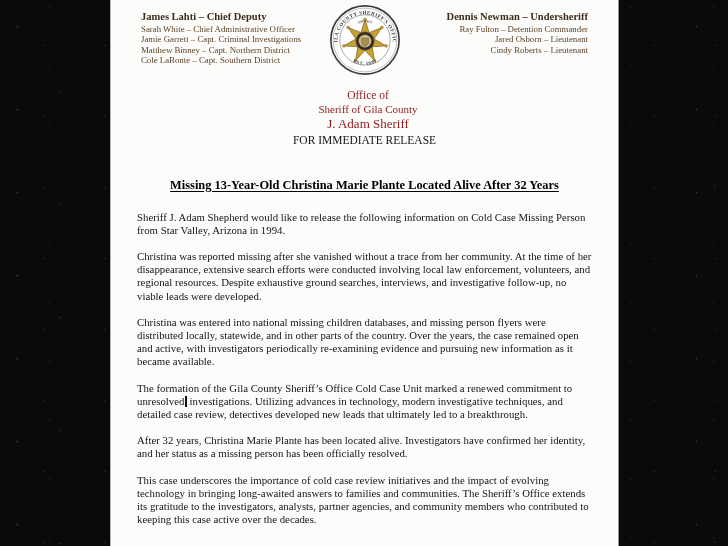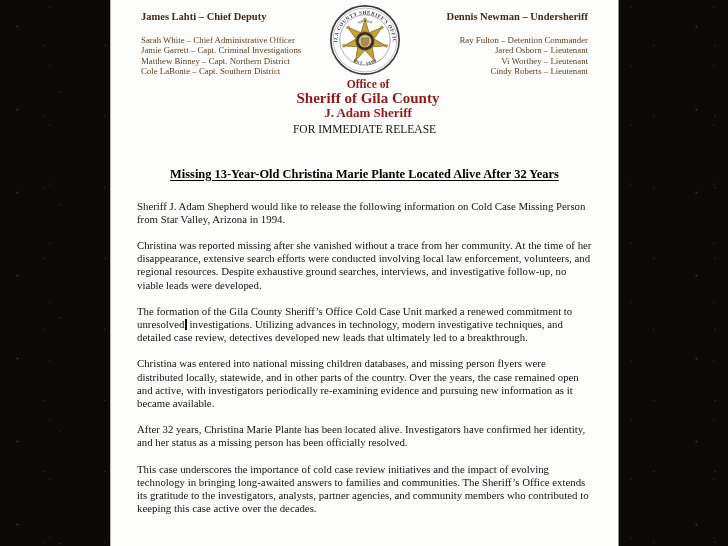--- a/index.html
+++ b/index.html
@@ -25,26 +25,26 @@
     border-left:1px solid #b8b8b8;border-right:1px solid #8f8f8f;
     color:var(--body-text);
   }
   .letterhead{
     position:relative;display:flex;justify-content:space-between;
     padding:11px 30px 0 30px;height:72px;
   }
   .lh-col{width:200px;}
   .lh-left{text-align:left;}
   .lh-right{text-align:right;}
-  .lh-primary{font-size:10.5px;font-weight:bold;color:var(--letterhead-dark);line-height:12px;margin-bottom:12px;}
+  .lh-primary{font-size:10.5px;font-weight:bold;color:var(--letterhead-dark);line-height:12px;margin-bottom:1px;}
   .lh-secondary{font-size:8.8px;font-weight:normal;color:var(--letterhead-brown);line-height:10.4px;}
   .seal-wrap{position:absolute;left:50%;top:4px;transform:translateX(-50%);width:72px;height:72px;}
-  .office-block{text-align:center;color:var(--heading-red);font-weight:bold;margin-top:6px;padding-left:7px;}
+  .office-block{text-align:center;color:var(--heading-red);font-weight:normal;margin-top:17px;padding-left:7px;}
   .office-line1{font-size:11.5px;line-height:13px;}
-  .office-line2{font-size:15px;line-height:14.5px;}
+  .office-line2{font-size:11px;line-height:14.5px;}
   .office-line3{font-size:13px;line-height:14px;}
   .release-line{text-align:center;font-size:11.5px;line-height:13px;margin-top:3px;}
   .release-date{text-align:center;font-size:10.8px;line-height:12px;}
   .title{
     text-align:center;font-size:12.4px;font-weight:bold;color:#000;
     text-decoration:underline;text-underline-offset:2px;margin-top:31px;
   }
   .body-text{padding:5px 24px 0 26px;}
   .body-text p{font-size:10.8px;line-height:13.2px;margin-top:13px;text-align:left;}
   .caret{
@@ -98,39 +98,38 @@
           <text class="seal-text" font-size="4.6" letter-spacing="0.5">
             <textPath href="#arcBottom" startOffset="50%" text-anchor="middle">EST. 1881</textPath>
           </text>
         </svg>
       </div>
 
       <div class="lh-col lh-right">
         <div class="lh-primary">Dennis Newman – Undersheriff</div>
         <div class="lh-secondary">Ray Fulton – Detention Commander</div>
         <div class="lh-secondary">Jared Osborn – Lieutenant</div>
-        <div class="lh-secondary">Vi Worthey – Lieutenant</div>
         <div class="lh-secondary">Cindy Roberts – Lieutenant</div>
       </div>
     </div>
 
     <div class="office-block">
       <div class="office-line1">Office of</div>
       <div class="office-line2">Sheriff of Gila County</div>
       <div class="office-line3">J. Adam Sheriff</div>
     </div>
 
     <div class="release-line">FOR IMMEDIATE RELEASE</div>
 
     <h1 class="title">Missing 13-Year-Old Christina Marie Plante Located Alive After 32 Years</h1>
 
     <div class="body-text">
       <p>Sheriff J. Adam Shepherd would like to release the following information on Cold Case Missing Person from Star Valley, Arizona in 1994.</p>
       <p>Christina was reported missing after she vanished without a trace from her community. At the time of her disappearance, extensive search efforts were conducted involving local law enforcement, volunteers, and regional resources. Despite exhaustive ground searches, interviews, and investigative follow-up, no viable leads were developed.</p>
+      <p>Christina was entered into national missing children databases, and missing person flyers were distributed locally, statewide, and in other parts of the country. Over the years, the case remained open and active, with investigators periodically re-examining evidence and pursuing new information as it became available.</p>
       <p>The formation of the Gila County Sheriff’s Office Cold Case Unit marked a renewed commitment to unresolved<span class="caret"></span> investigations. Utilizing advances in technology, modern investigative techniques, and detailed case review, detectives developed new leads that ultimately led to a breakthrough.</p>
-      <p>Christina was entered into national missing children databases, and missing person flyers were distributed locally, statewide, and in other parts of the country. Over the years, the case remained open and active, with investigators periodically re-examining evidence and pursuing new information as it became available.</p>
       <p>After 32 years, Christina Marie Plante has been located alive. Investigators have confirmed her identity, and her status as a missing person has been officially resolved.</p>
       <p>This case underscores the importance of cold case review initiatives and the impact of evolving technology in bringing long-awaited answers to families and communities. The Sheriff’s Office extends its gratitude to the investigators, analysts, partner agencies, and community members who contributed to keeping this case active over the decades.</p>
 
     </div>
 
   </div>
 </div>
 
 </body></html>

